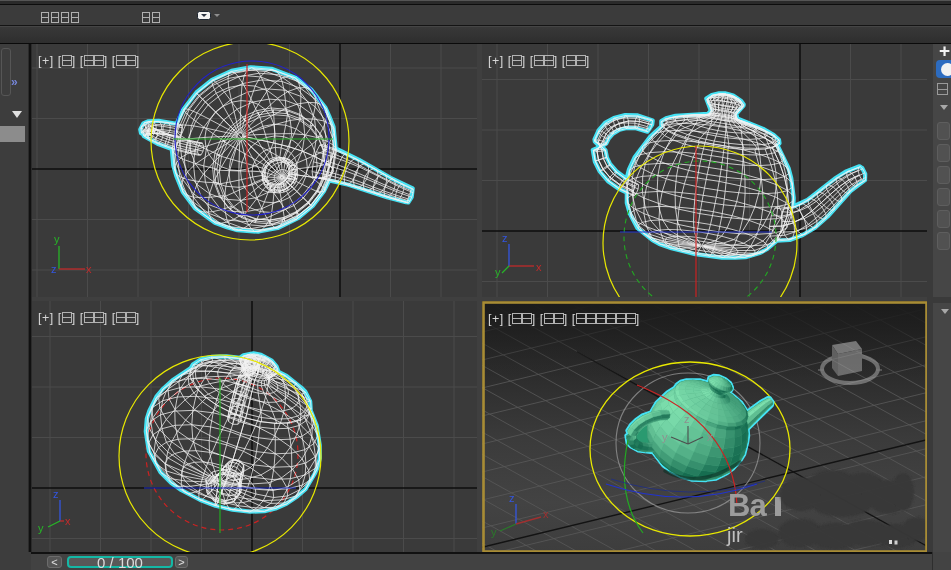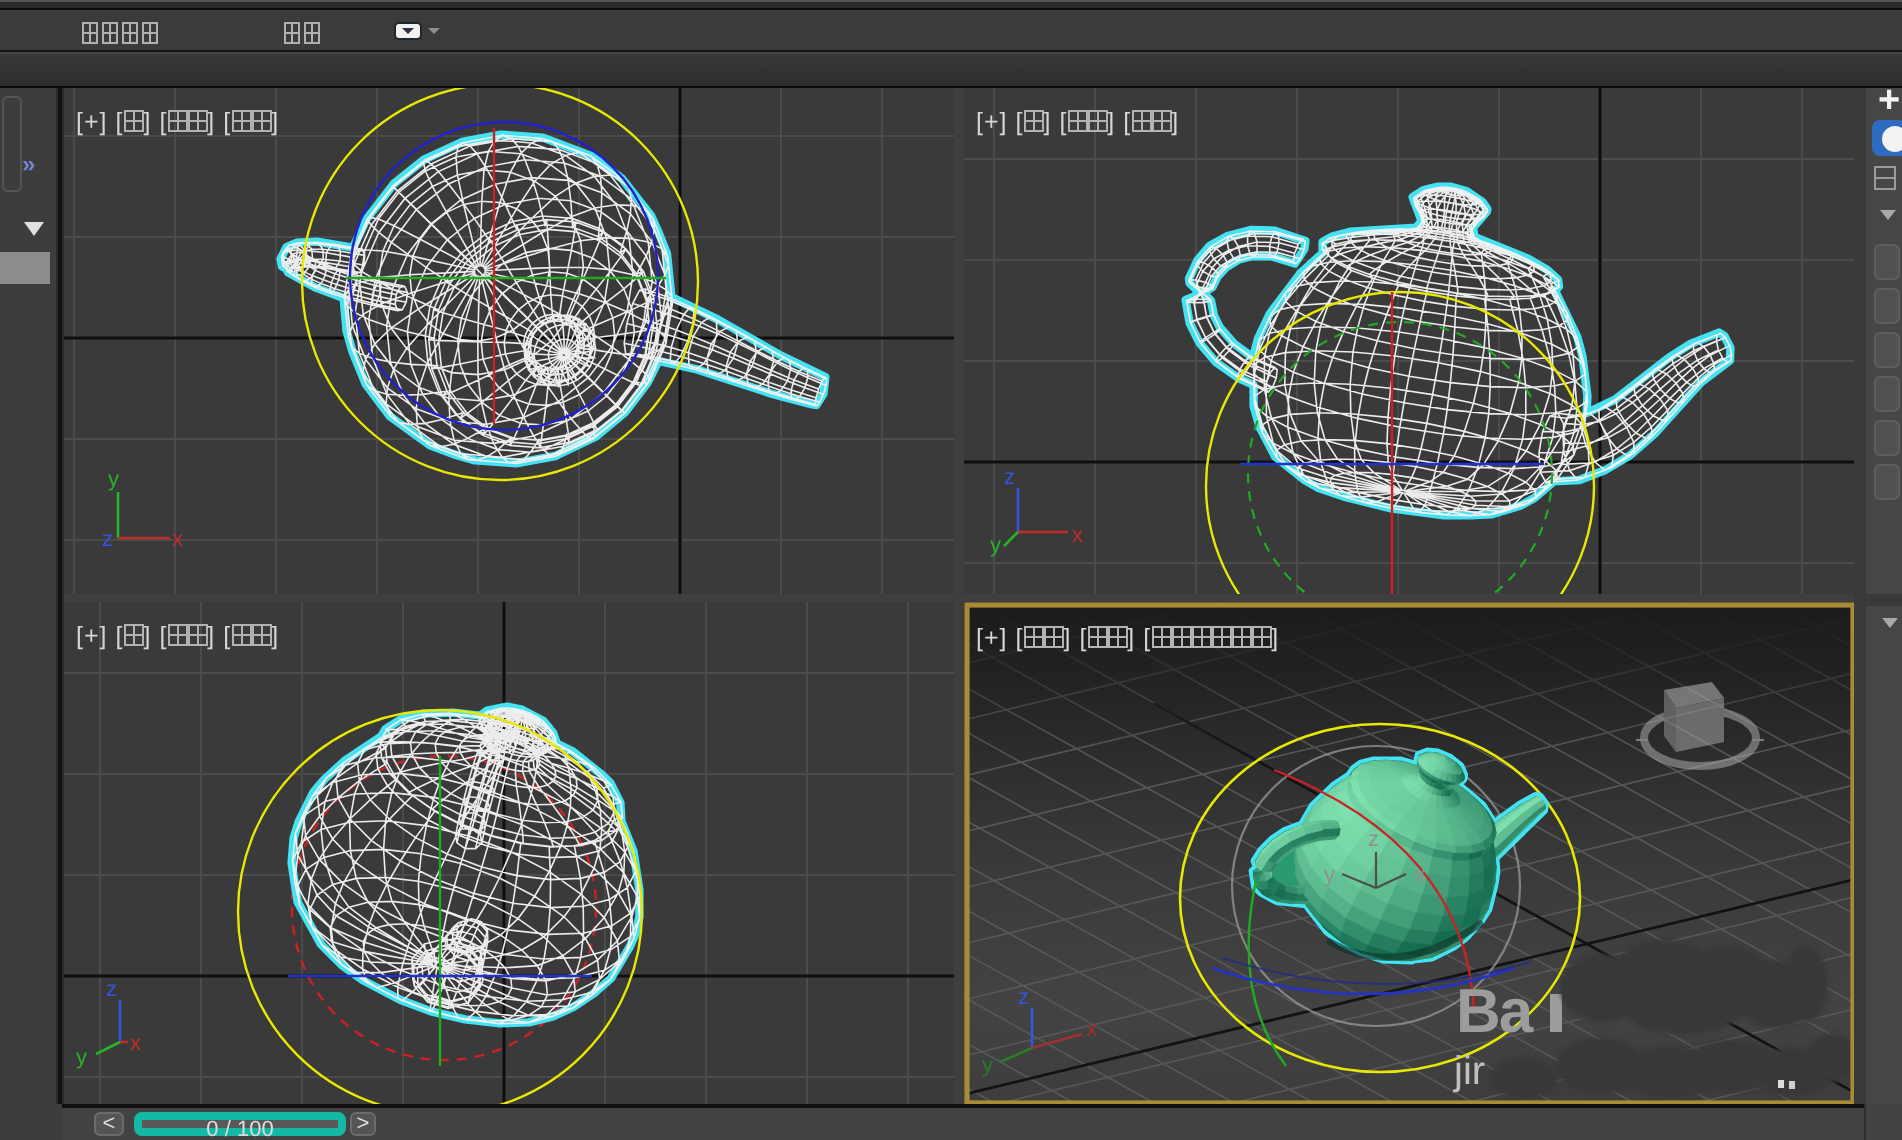--- a/index.html
+++ b/index.html
@@ -1053,15 +1053,15 @@
 <div class="abs" style="left:937px;top:166px;width:13px;height:18px;background:#515151;border:1px solid #5e5e5e;border-radius:3px"></div>
 <div class="abs" style="left:937px;top:188px;width:13px;height:18px;background:#515151;border:1px solid #5e5e5e;border-radius:3px"></div>
 <div class="abs" style="left:937px;top:210px;width:13px;height:18px;background:#515151;border:1px solid #5e5e5e;border-radius:3px"></div>
 <div class="abs" style="left:937px;top:232px;width:13px;height:18px;background:#515151;border:1px solid #5e5e5e;border-radius:3px"></div>
 
 <div class="abs" style="left:31px;top:552px;width:920px;height:2px;background:#111"></div>
 <div class="abs" style="left:31px;top:554px;width:902px;height:16px;background:#424242"></div>
 <div class="abs" style="left:933px;top:552px;width:18px;height:18px;background:#434343"></div>
 <div class="abs" style="left:932px;top:552px;width:1px;height:18px;background:#2e2e2e"></div>
 <div class="abs" style="left:47px;top:556px;width:15px;height:12px;background:#555;border:1px solid #6c6c6c;border-radius:3px;color:#e0e0e0;font-size:11px;line-height:10px;text-align:center">&lt;</div>
-<div class="abs" style="left:67px;top:556px;width:106px;height:12px;background:#585858;border:4px solid #14b8a6;border-radius:4px;color:#dcdcdc;font-size:11px;line-height:10px;text-align:center">0 / 100</div>
+<div class="abs" style="left:67px;top:556px;width:106px;height:12px;background:#585858;border:2px solid #14b8a6;border-radius:4px;color:#dcdcdc;font-size:15px;line-height:10px;text-align:center">0 / 100</div>
 <div class="abs" style="left:175px;top:556px;width:13px;height:12px;background:#555;border:1px solid #6c6c6c;border-radius:3px;color:#e0e0e0;font-size:11px;line-height:10px;text-align:center">&gt;</div>
 <div class="abs" style="left:0;top:552px;width:31px;height:18px;background:#3d3d3d"></div>
 </div>
 </body></html>

